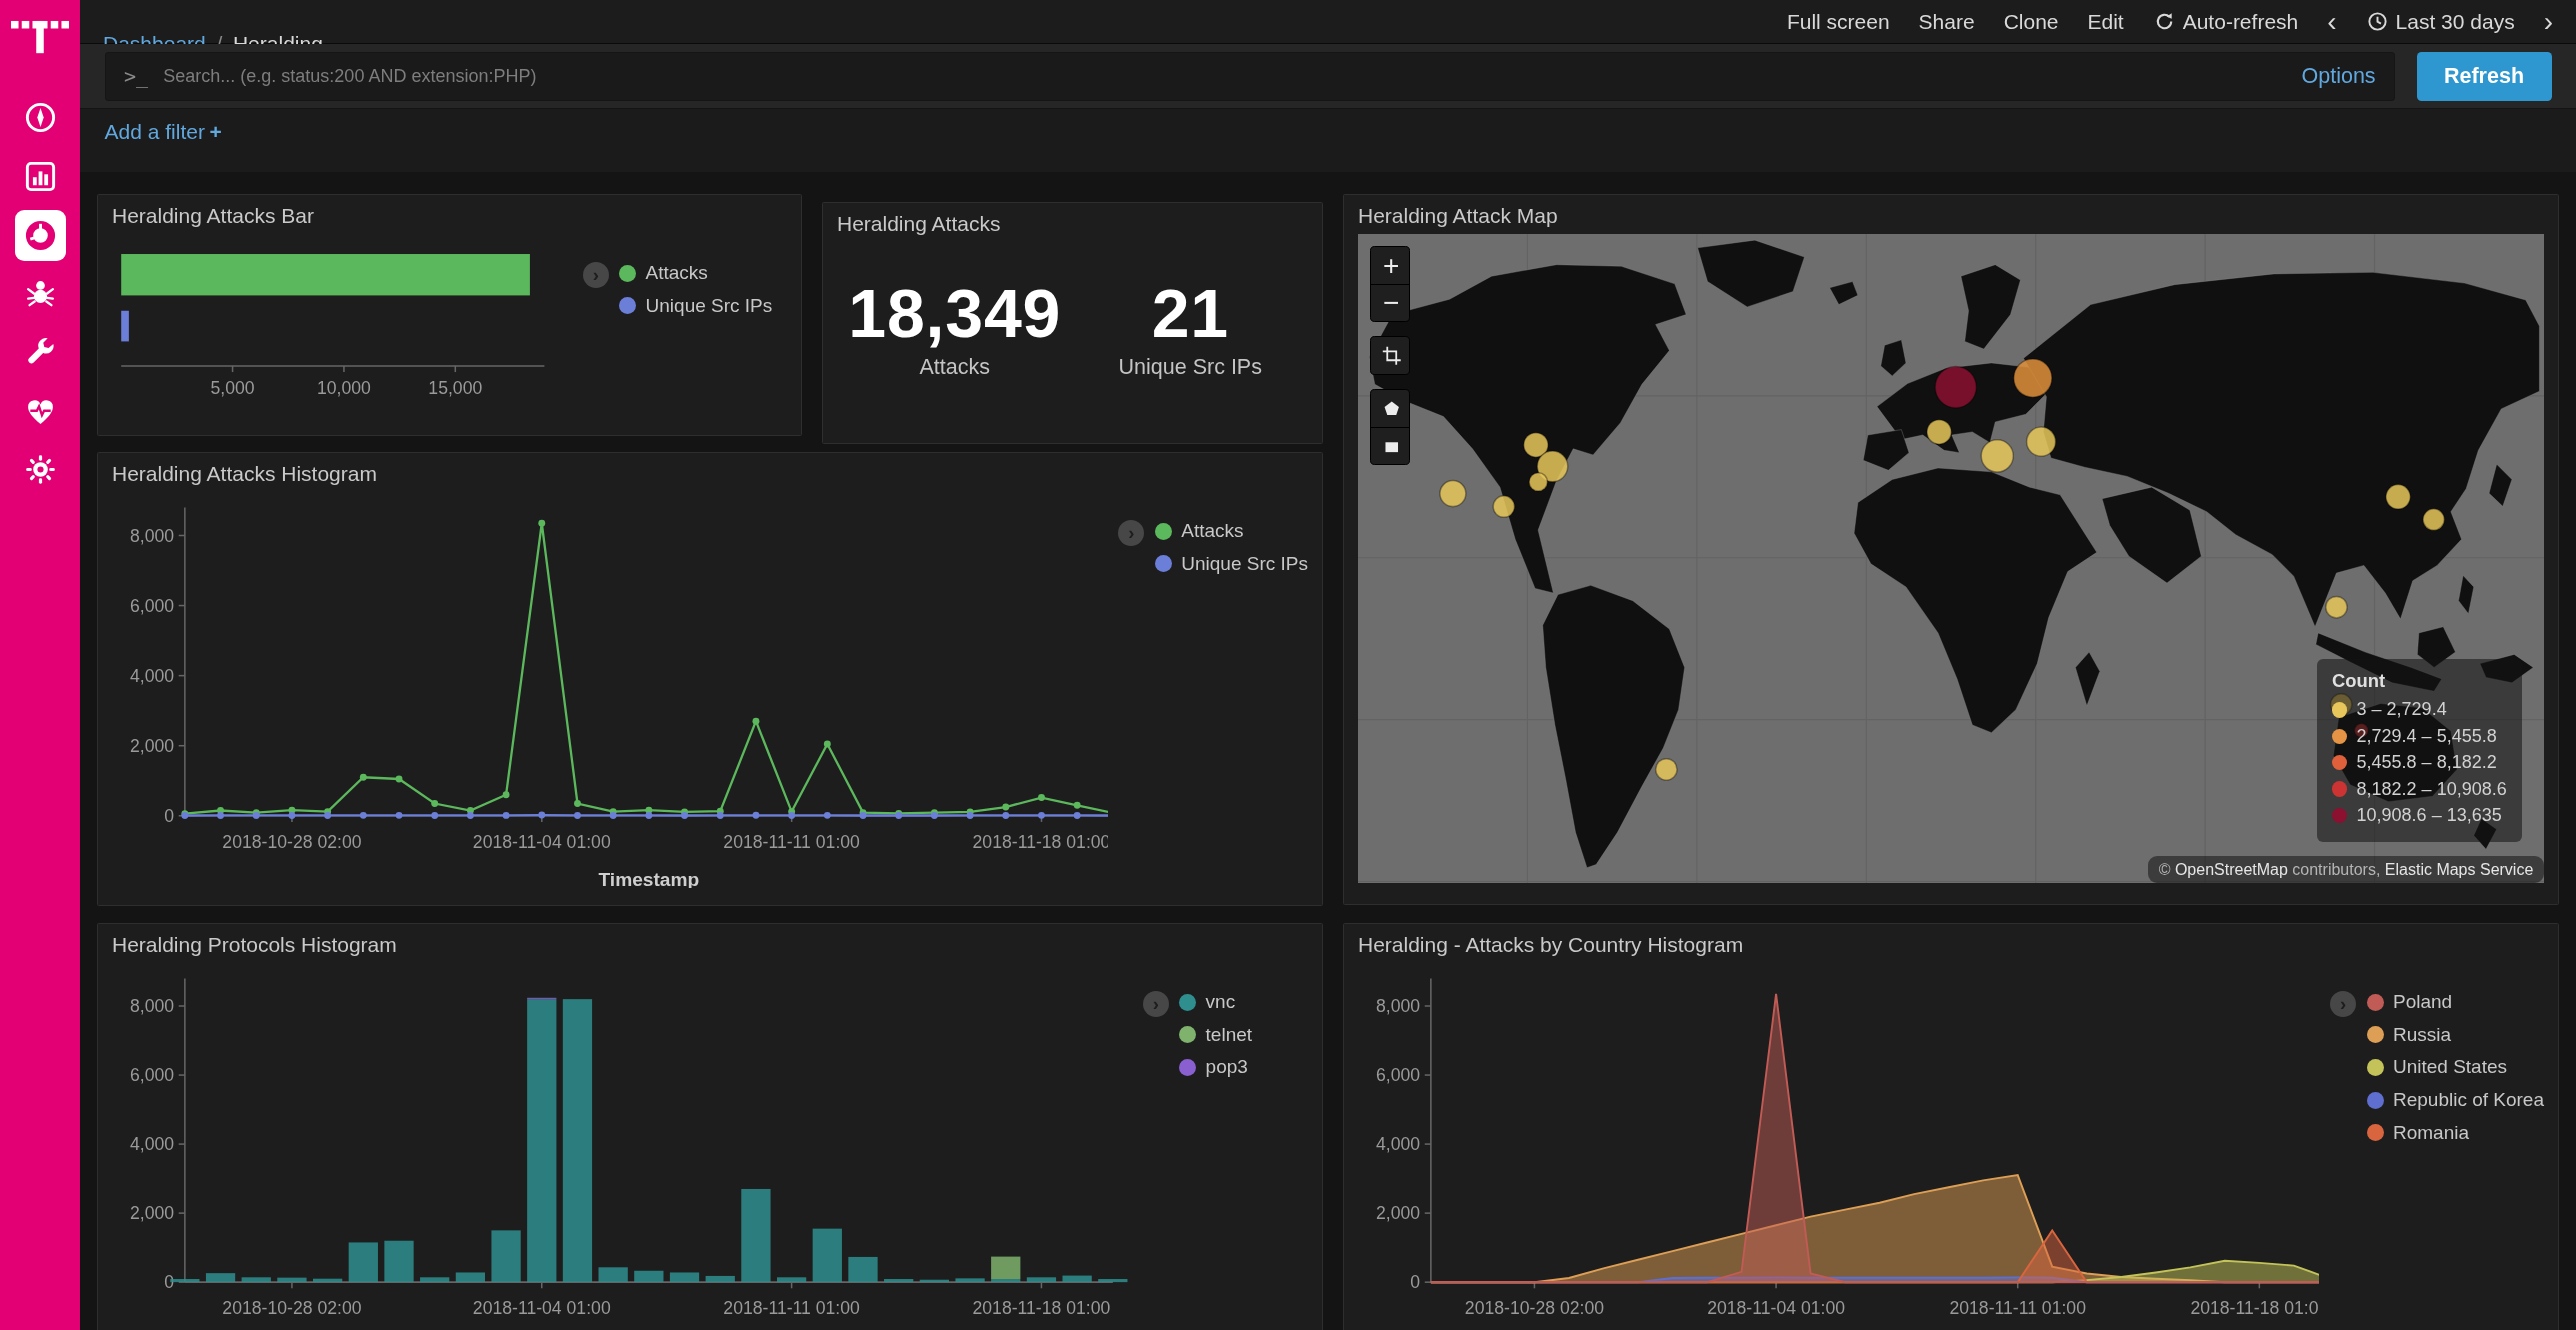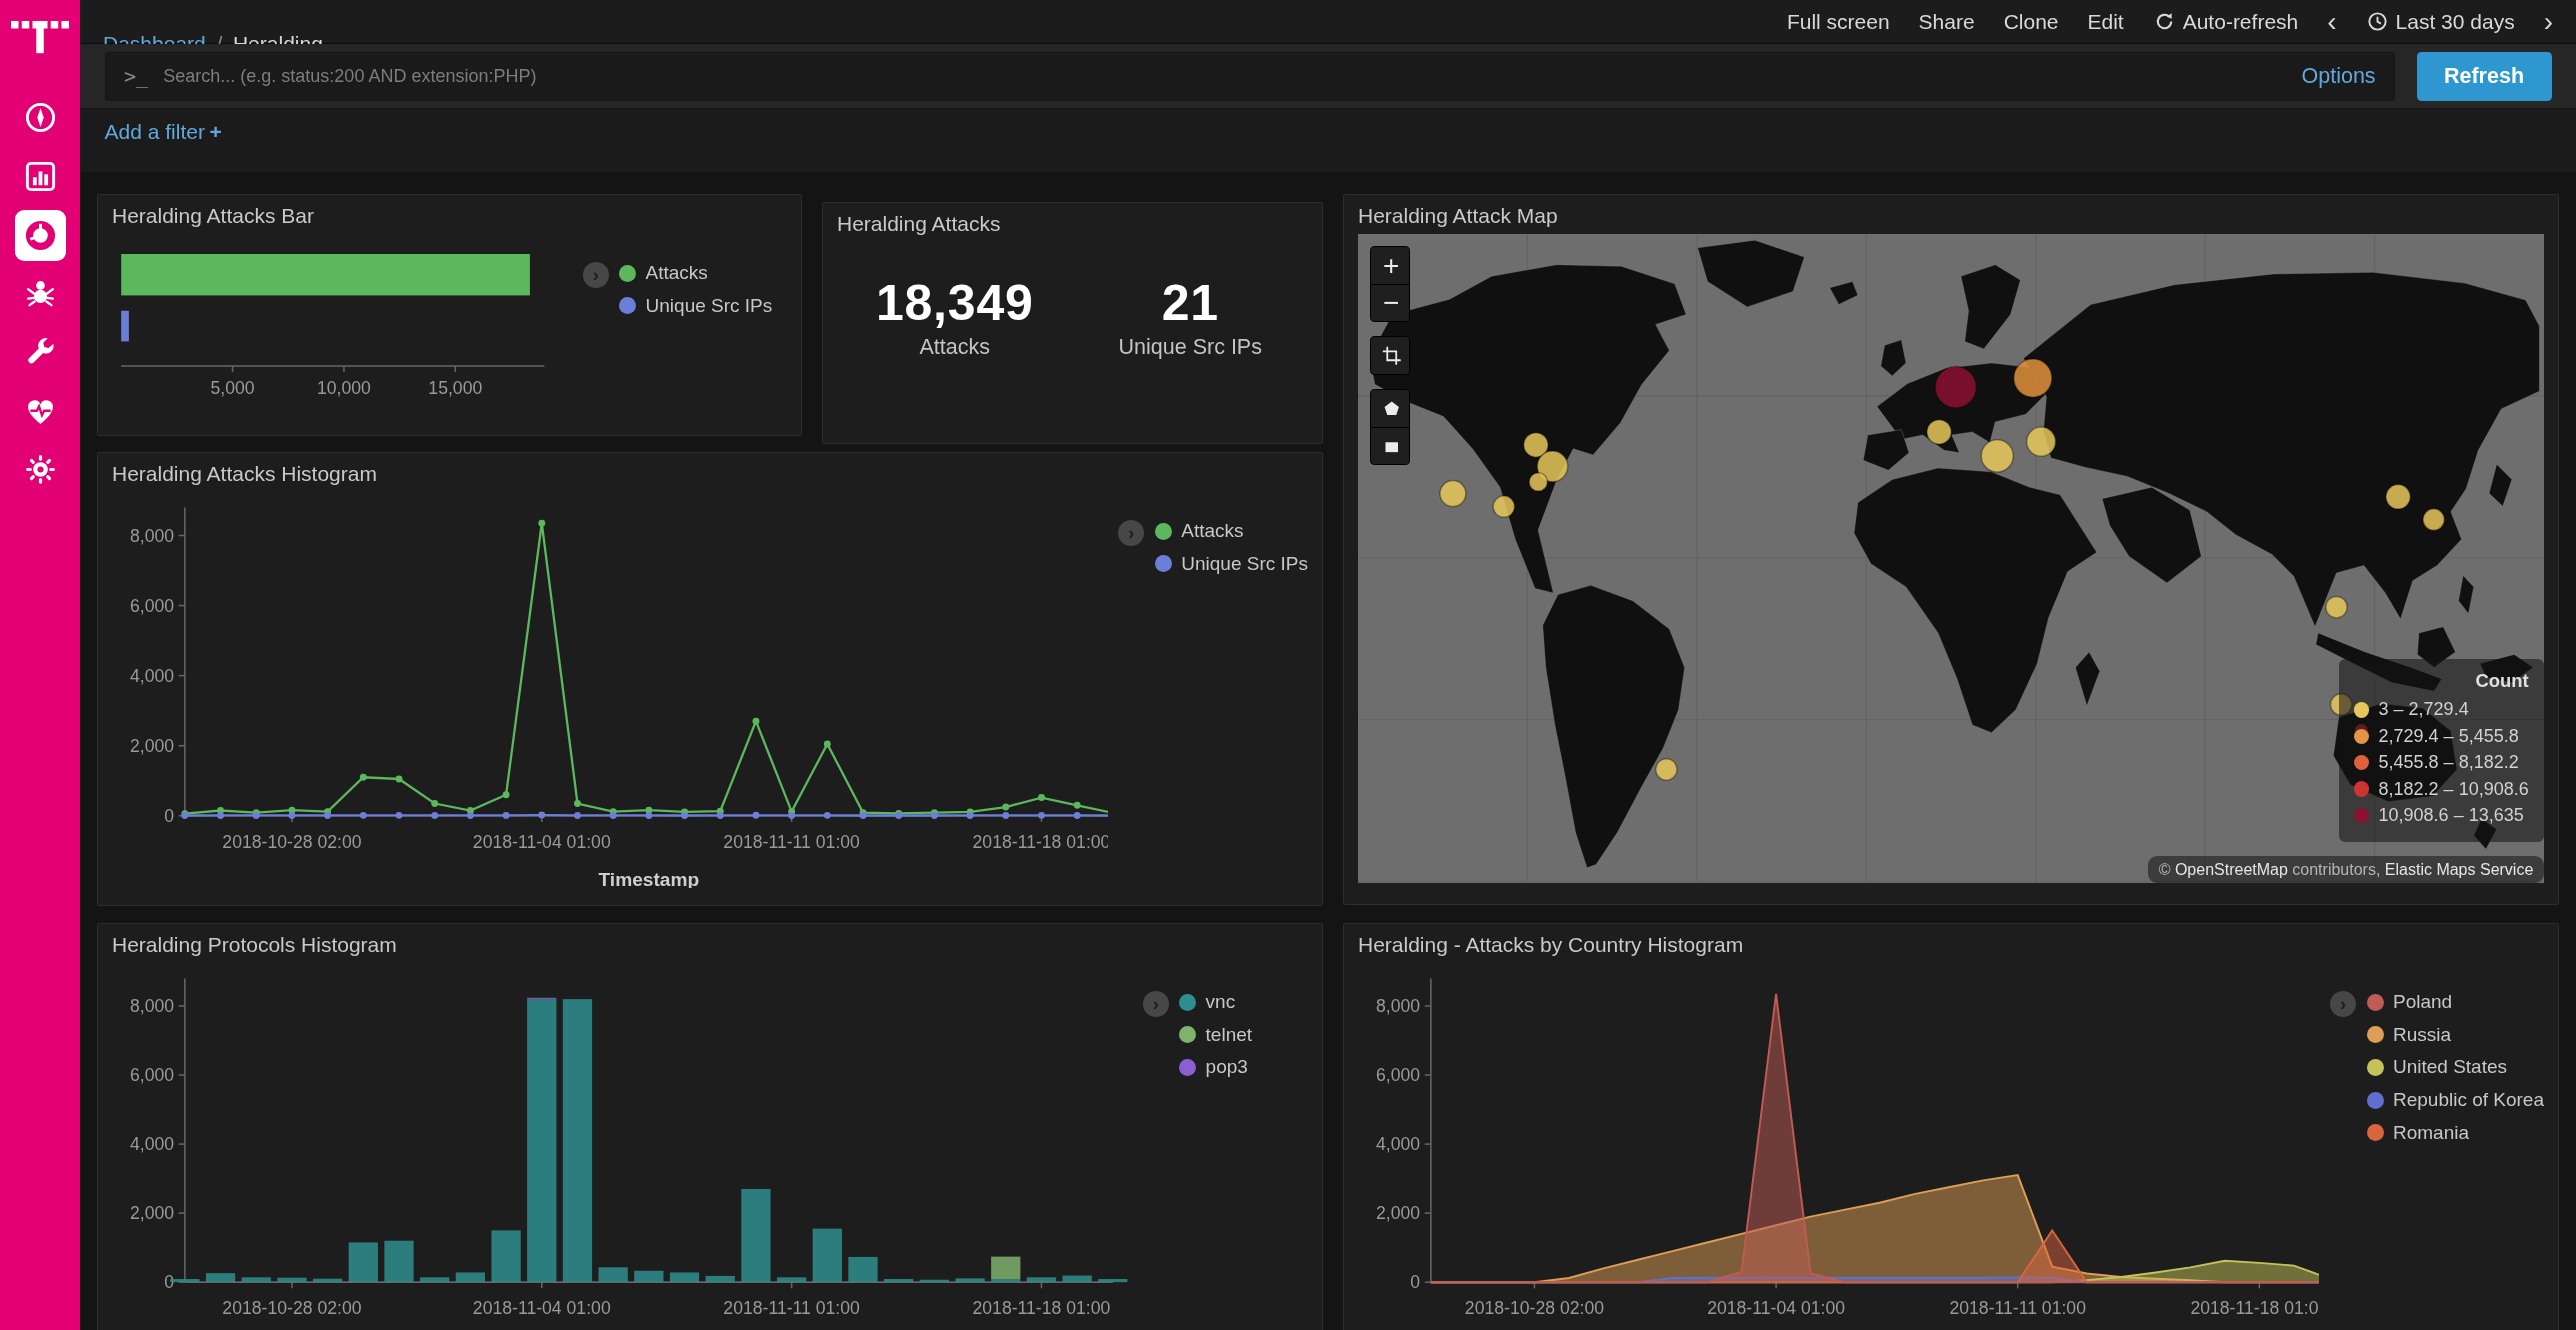--- a/index.html
+++ b/index.html
@@ -68,35 +68,35 @@
     font-size:19px; cursor:pointer; white-space:nowrap; }
   .legend-dot { width:17px; height:17px; border-radius:50%; flex:none; }
 
   .tick { fill:#9a9a9a; font-size:23px; font-family:"Liberation Sans", sans-serif; }
   .axis-label { fill:#cfcfcf; font-size:25px; font-weight:700; font-family:"Liberation Sans", sans-serif; }
   .ax { stroke:#666; stroke-width:2; }
 
   
   .metrics { display:flex; margin-top:38px; }
   .metric { flex:1; text-align:center; }
-  .metric-value { font-size:50px; font-weight:700; color:#fff; letter-spacing:0.8px; }
+  .metric-value { font-size:68px; font-weight:700; color:#fff; letter-spacing:0.8px; }
   .metric-label { font-size:21.5px; color:#c4c4c4; margin-top:3.1px; }
 
   
   .map-wrap { position:relative; margin-top:6.1px; height:649px; background:#6e6e6e; overflow:hidden; cursor:grab; }
   #map-svg { position:absolute; inset:0; width:100%; height:100%; }
   .map-controls { position:absolute; top:12.3px; left:12.3px; z-index:3; }
   .ctrl-group { background:#1f1f1f; border:0.8px solid #000; border-radius:4.6px; width:40px;
     overflow:hidden; margin-bottom:14px; }
   .ctrl-btn { width:40px; height:37px; color:#ececec; display:flex; align-items:center; justify-content:center;
     font-size:28px; cursor:pointer; }
   .ctrl-btn + .ctrl-btn { border-top:0.8px solid #000; }
   .ctrl-btn svg { width:21.5px; height:21.5px; }
-  .map-legend { position:absolute; right:0; bottom:41px; background:rgba(18,18,18,0.55);
-    border-radius:6.1px; padding:10.7px 15.3px; z-index:3;text-align:right; }
+  .map-legend { position:absolute; right:22px; bottom:41px; background:rgba(18,18,18,0.55);
+    border-radius:6.1px; padding:10.7px 15.3px; z-index:3; }
   .map-legend-title { color:#e0e0e0; font-size:18.4px; font-weight:700; margin-bottom:7.7px; }
   .map-legend-row { display:flex; align-items:center; gap:9.2px; color:#d2d2d2; font-size:18px; margin-bottom:5.4px; }
   .swatch { width:15.3px; height:15.3px; border-radius:50%; flex:none; }
   .map-attrib { position:absolute; right:0; bottom:0; background:rgba(0,0,0,0.45); color:#b5b5b5;
     font-size:16px; padding:4.6px 10.7px; z-index:3;border-radius:9px; }
   .map-attrib a { color:#e6e6e6; text-decoration:none; cursor:pointer; }
 </style>
 </head>
 <body>
 

